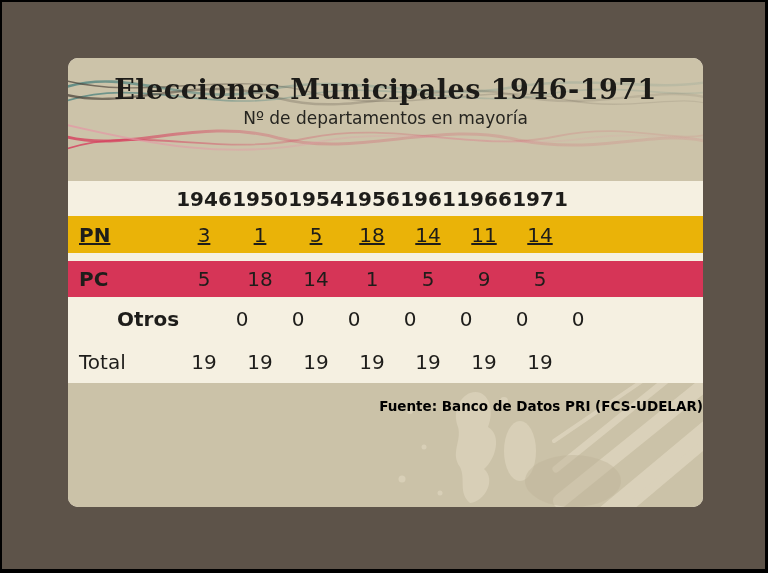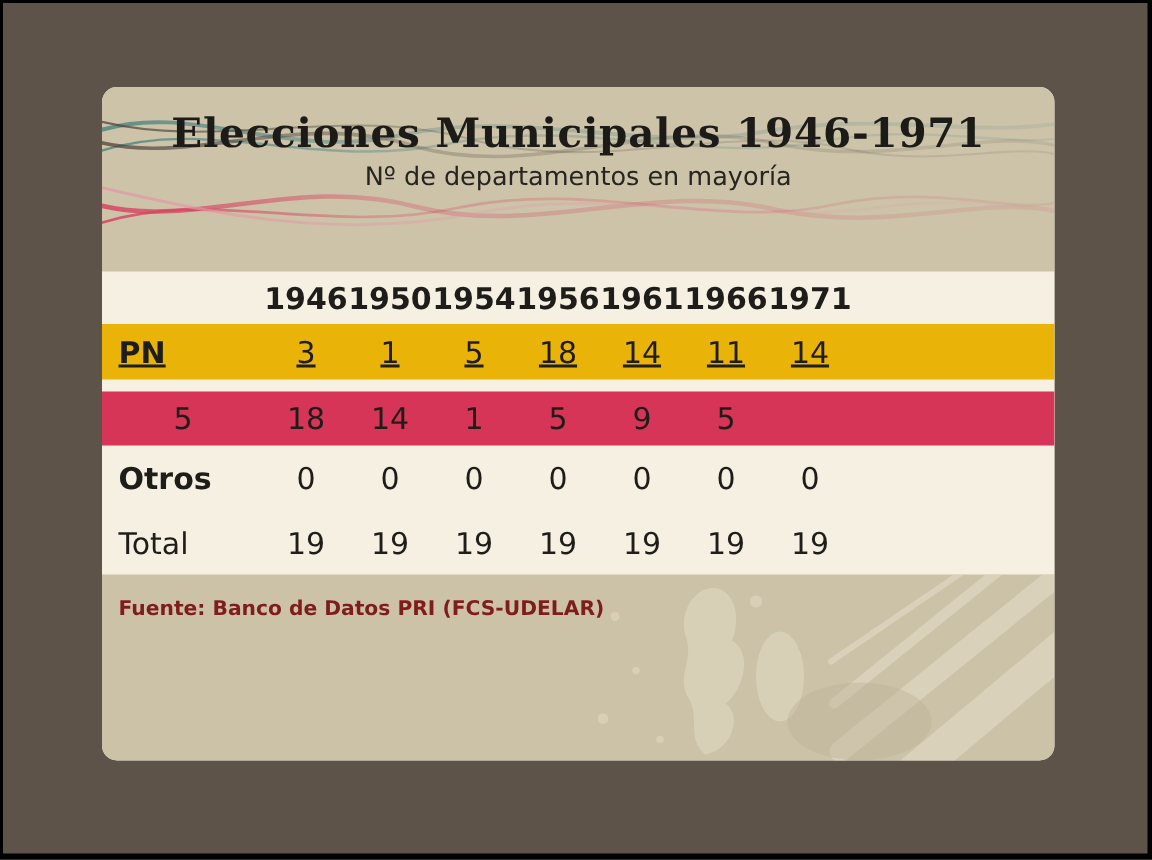--- a/index.html
+++ b/index.html
@@ -20,27 +20,27 @@
             font-size:17px;color:#262520;}
   .table-area{background:#f5f0e1;flex:0 0 auto;color:#1e1d1a;}
   .row{display:grid;grid-template-columns:108px repeat(7,56px) 1fr;
        align-items:center;}
   .cell{text-align:center;font-size:20px;line-height:1;}
   .label-cell{text-align:left;padding-left:11px;font-weight:700;}
   .year-row{height:35px;font-weight:700;}
   .year-cell{font-weight:700;}
   .data-row-0{height:37px;margin-bottom:8px;}
   .data-row-1{height:36px;}
-  .data-row-2{height:44px;}
+  .data-row-2{height:44px;padding-left:38px;}
   .data-row-3{height:42px;}
   .bold-vals .cell{font-weight:400;}
   .card-footer{flex:1 1 auto;background:#cbc2a8;position:relative;overflow:hidden;}
   .texture{position:absolute;right:0;top:0;}
   .source{position:relative;z-index:2;padding:15px 0 0 11px;
-          font-size:13.5px;font-weight:700;color:#7f1d1d;}
+          font-size:13.5px;font-weight:700;color:#000000;text-align:right;}
 </style>
 </head>
 <body>
 
 <div class="frame">
   <div class="card">
 
     <div class="card-header">
       <svg class="swirls" width="635" height="123" viewBox="0 0 635 123">
         <defs>
@@ -95,20 +95,21 @@
             <div class="cell value-cell">3</div>
             <div class="cell value-cell">1</div>
             <div class="cell value-cell">5</div>
             <div class="cell value-cell">18</div>
             <div class="cell value-cell">14</div>
             <div class="cell value-cell">11</div>
             <div class="cell value-cell">14</div>
             <div class="cell"></div>
           </div>
           <div class="row data-row-1" style="background: rgb(214, 53, 87);">
+            <div class="cell label-cell">PC</div>
             <div class="cell value-cell">5</div>
             <div class="cell value-cell">18</div>
             <div class="cell value-cell">14</div>
             <div class="cell value-cell">1</div>
             <div class="cell value-cell">5</div>
             <div class="cell value-cell">9</div>
             <div class="cell value-cell">5</div>
             <div class="cell"></div>
           </div>
           <div class="row data-row-2">

